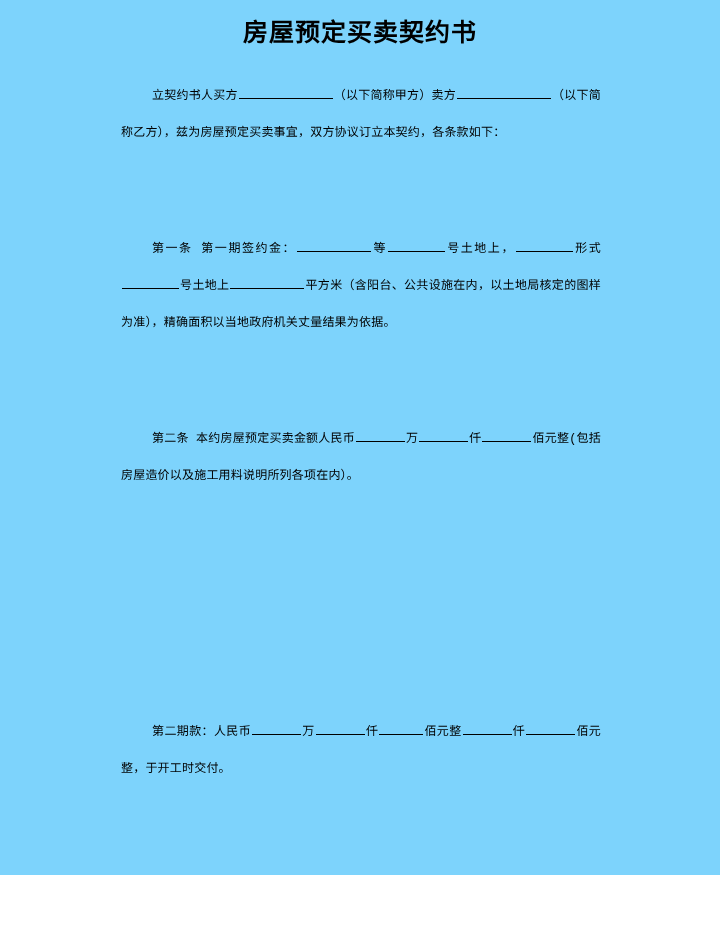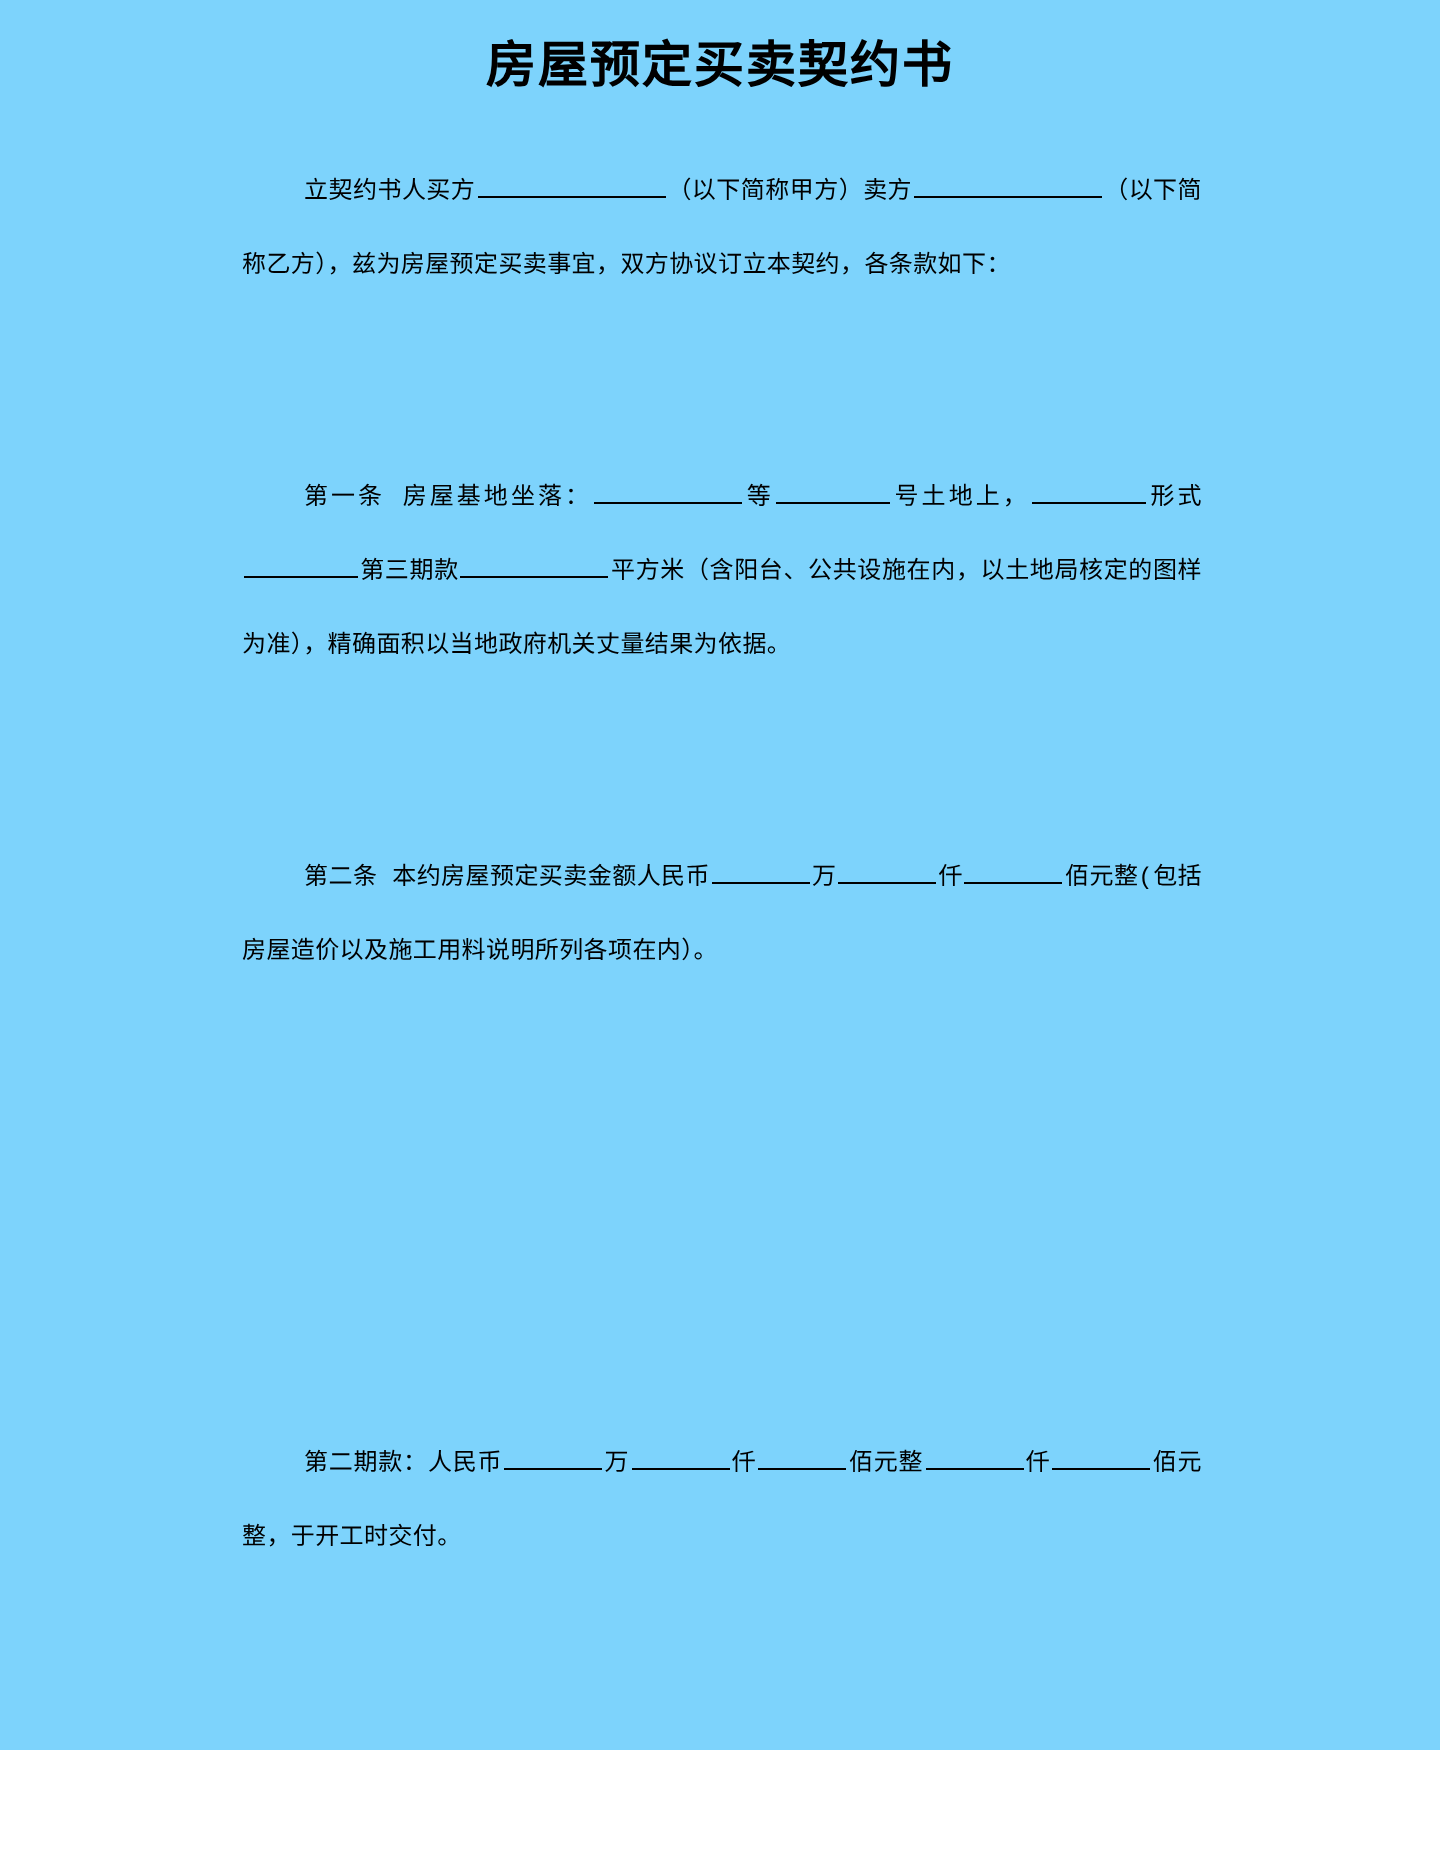--- a/index.html
+++ b/index.html
@@ -69,21 +69,21 @@
 <div class="page">
 
   <h1 class="doc-title">房屋预定买卖契约书</h1>
 
   <div class="doc-body">
 
     <p class="para indent"><span>立契约书人买方</span><span class="blank b-xl"></span><span>（以下简称甲方）卖方</span><span class="blank b-xl"></span><span>（以下简称乙方），兹为房屋预定买卖事宜，双方协议订立本契约，各条款如下：</span></p>
 
     <div class="spacer-lg"></div>
 
-    <p class="para indent"><span>第一条</span>&nbsp;<span>房屋基地坐落：</span><span class="blank b-lg"></span><span>等</span><span class="blank b-md"></span><span>号土地上，</span><span class="blank b-md"></span><span>形式</span><span class="blank b-md"></span><span>第三期款</span><span class="blank b-lg"></span><span>平方米（含阳台、公共设施在内，以土地局核定的图样为准），精确面积以当地政府机关丈量结果为依据。</span></p>
+    <p class="para indent"><span>第一条</span>&nbsp;<span>第一期签约金：</span><span class="blank b-lg"></span><span>等</span><span class="blank b-md"></span><span>号土地上，</span><span class="blank b-md"></span><span>形式</span><span class="blank b-md"></span><span>号土地上</span><span class="blank b-lg"></span><span>平方米（含阳台、公共设施在内，以土地局核定的图样为准），精确面积以当地政府机关丈量结果为依据。</span></p>
 
     <div class="spacer-lg"></div>
 
     <p class="para indent"><span>第二条</span>&nbsp;<span>本约房屋预定买卖金额人民币</span><span class="blank b-sm"></span><span>万</span><span class="blank b-sm"></span><span>仟</span><span class="blank b-sm"></span><span>佰元整(包括房屋造价以及施工用料说明所列各项在内）。</span></p>
 
     <div class="spacer-lg"></div>
 
 
     <div class="spacer-lg"></div>
     <div class="spacer-sm"></div>

